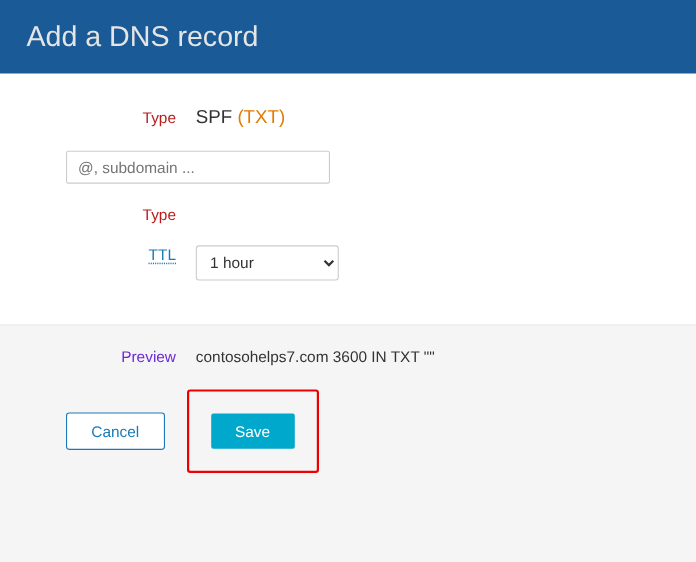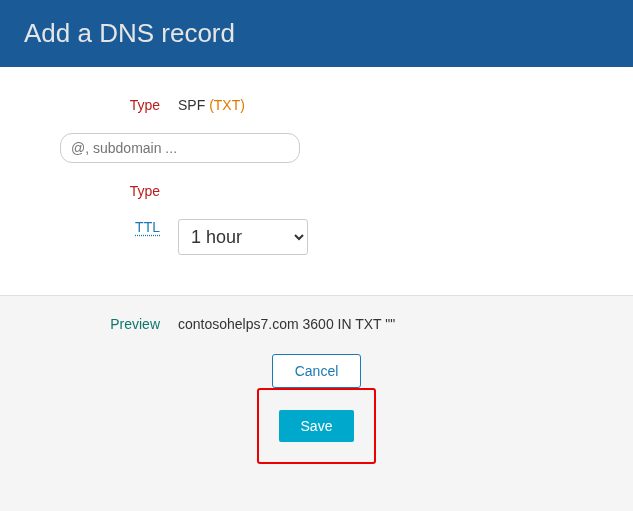--- a/index.html
+++ b/index.html
@@ -40,79 +40,78 @@
       color: #b91c1c;
       font-size: 14px;
       text-align: right;
       width: 100px;
       margin-right: 18px;
       flex-shrink: 0;
     }
 
     .form-value {
       color: #333;
-      font-size: 14px;
+      font-size: 17px;
     }
 
     .spf-type .txt {
       color: #e07b00;
     }
 
     input[type="text"] {
       border: 1px solid #ccc;
-      border-radius: 12px;
+      border-radius: 2px;
       padding: 6px 10px;
       font-size: 14px;
       width: 240px;
       color: #555;
       outline: none;
     }
 
     select {
       border: 1px solid #ccc;
       border-radius: 3px;
       padding: 6px 8px;
-      font-size: 18px;
+      font-size: 14px;
       color: #333;
       background: #fff;
       cursor: pointer;
       width: 130px;
       outline: none;
     }
 
     .footer-area {
       background: #f5f5f5;
       padding: 20px 60px;
     }
 
     .preview-row {
       display: flex;
       align-items: center;
       margin-bottom: 22px;
     }
 
     .preview-label {
-      color: #0f766e;
+      color: #6d28d9;
       font-size: 14px;
       text-align: right;
       width: 100px;
       margin-right: 18px;
       flex-shrink: 0;
     }
 
     .preview-value {
       color: #333;
       font-size: 14px;
     }
 
     .buttons-row {
       display: flex;
       align-items: center;
-      gap: 0;
-      flex-direction: column;
+      gap: 20px;
     }
 
     .btn-cancel {
       background: #fff;
       color: #1a7ab5;
       border: 1px solid #1a7ab5;
       border-radius: 3px;
       padding: 8px 22px;
       font-size: 14px;
       cursor: pointer;

